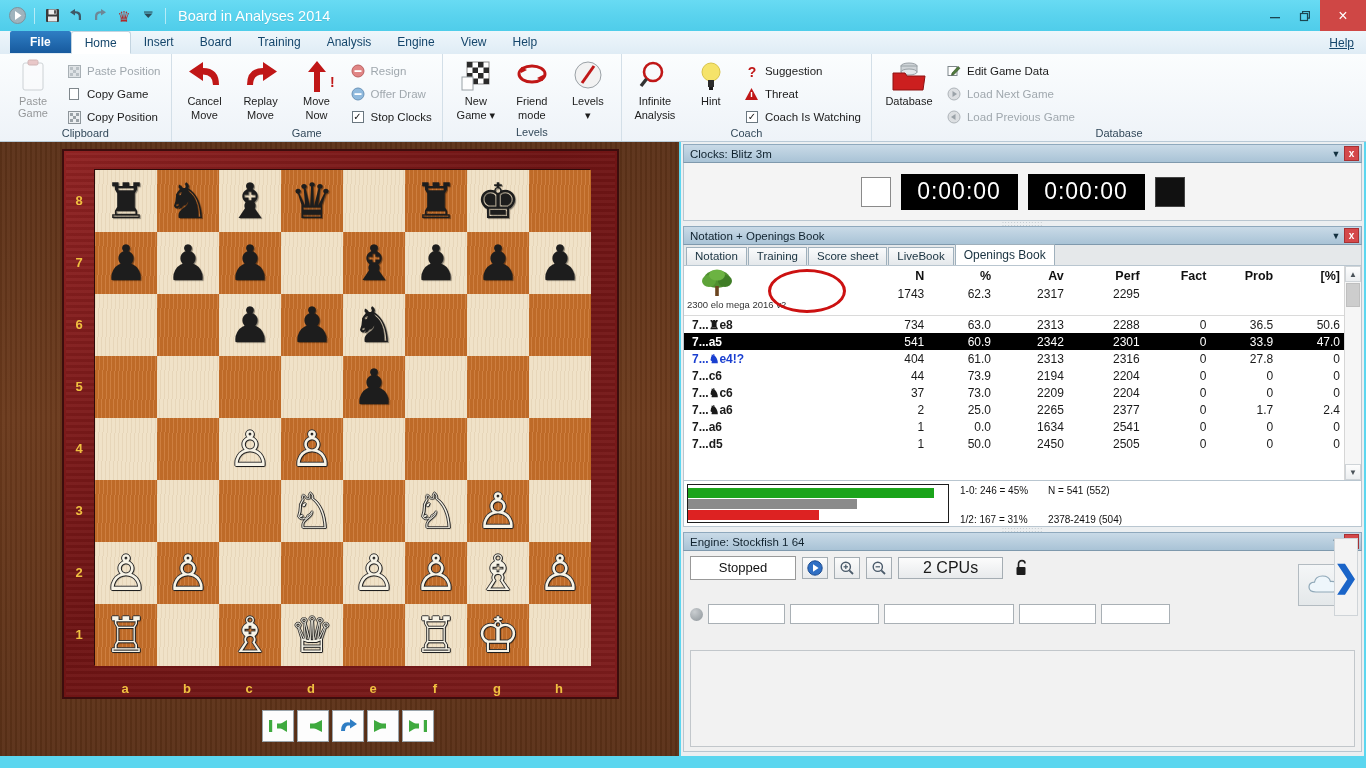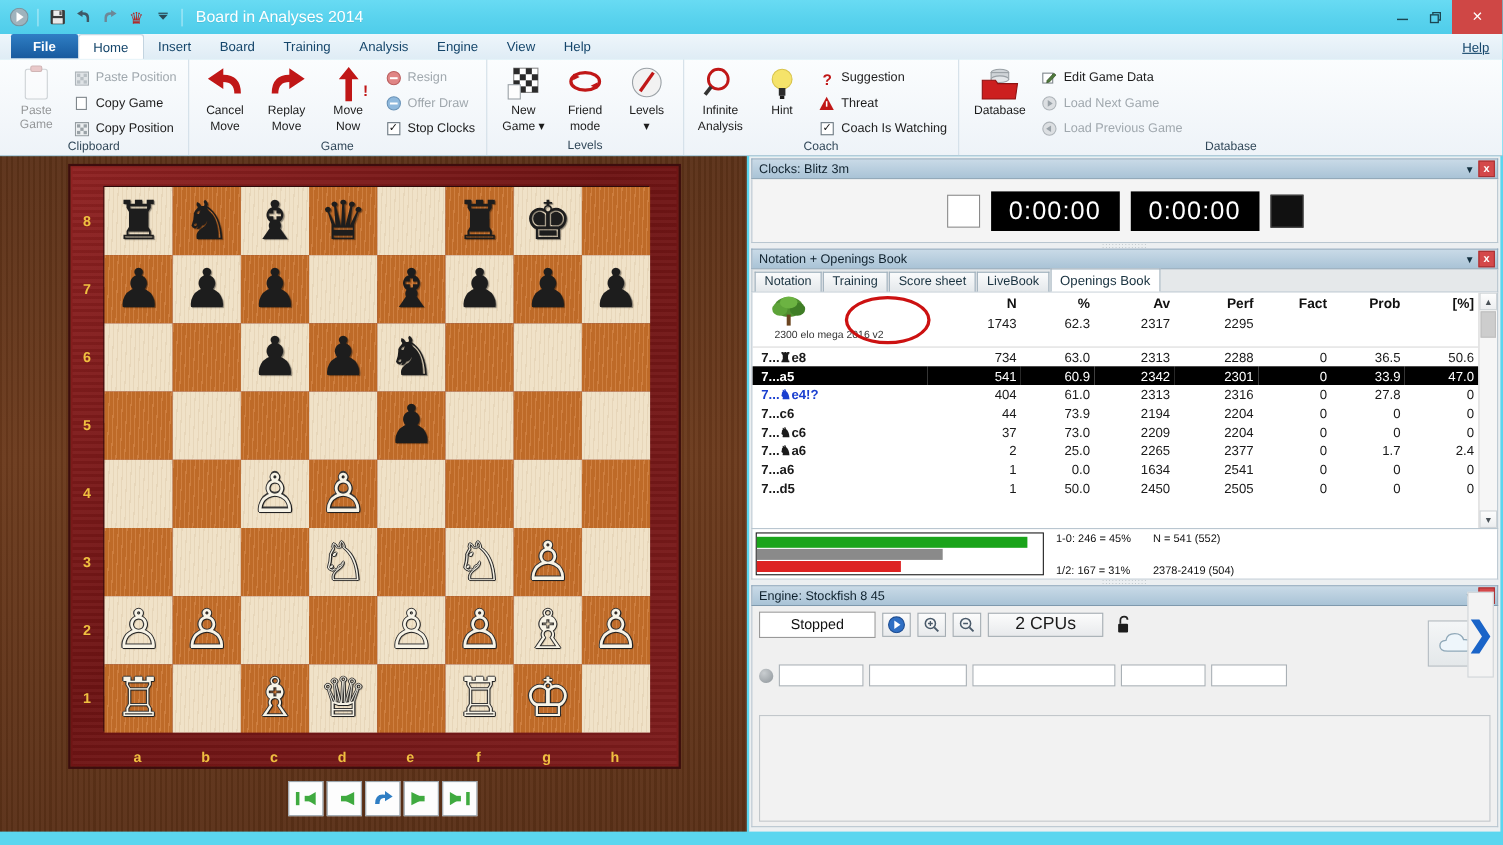--- a/index.html
+++ b/index.html
@@ -228,21 +228,21 @@
   .ntab.active { background: #fff; height: 21px; line-height: 20px; font-size: 12px; }
 
   #bookarea {
     height: 215px; background: #fff; border: 1px solid #b9c6d0; border-top: none;
     display: flex; position: relative; overflow: hidden;
   }
   #bookcontent { flex: 1; position: relative; }
 
   #booktop { height: 50px; position: relative; border-bottom: 1px solid #dadada; }
   .treeicon { position: absolute; left: 16px; top: 2px; width: 34px; height: 30px; }
-  .treelabel { position: absolute; left: 20px; top: 33px; font-size: 9.5px; color: #333; white-space: nowrap; }
+  .treelabel { position: absolute; left: 3px; top: 33px; font-size: 9.5px; color: #333; white-space: nowrap; }
   #oval {
     position: absolute; left: 84px; top: 3px; width: 78px; height: 44px;
     border: 3px solid #cc1111; border-radius: 50%; pointer-events: none;
   }
 
   table.book { width: 100%; border-collapse: collapse; table-layout: fixed; }
   table.book th {
     font-size: 12.5px; font-weight: bold; text-align: right; padding: 1px 4px 0 0;
     height: 19px; color: #111;
   }
@@ -1054,21 +1054,21 @@
           </div>
         </div>
       </div>
       <div class="grip">
           <span>::::::::::::::</span>
         </div>
     </div>
 
     <div class="panel" id="enginepanelwrap">
       <div class="panel-hdr">
-        <span class="ttl">Engine: Stockfish 8 45</span>
+        <span class="ttl">Engine: Stockfish 1 64</span>
         <span class="hdr-btn">▼</span>
         <span class="hdr-btn x">x</span>
       </div>
       <div id="enginebody">
         <div id="enginetoolbar">
           <div class="statusbox">Stopped</div>
           <div class="tbtn">
             <svg width="16" height="16" viewBox="0 0 16 16">
                 <circle cx="8" cy="8" r="7.2" fill="#2f6fc4" stroke="#1d4c90"></circle>
                 <path d="M6 4.2 L11.6 8 L6 11.8 Z" fill="#fff"></path>

